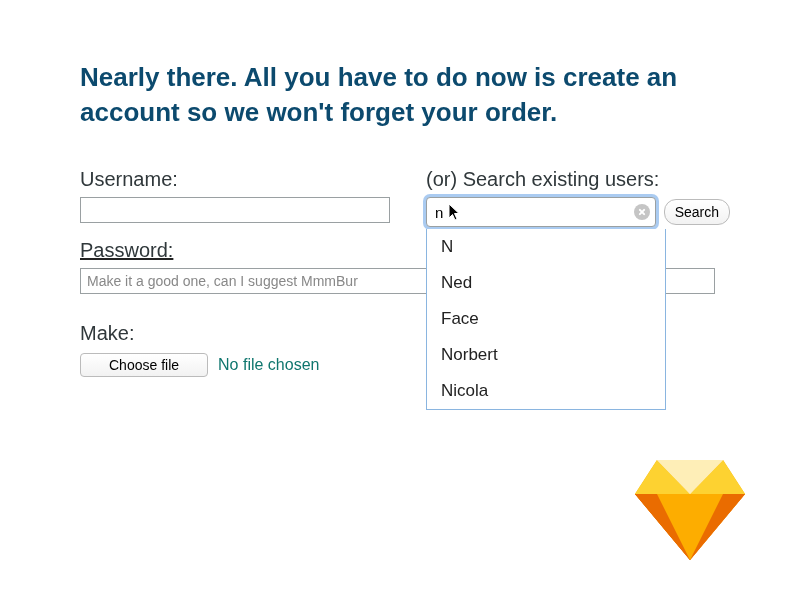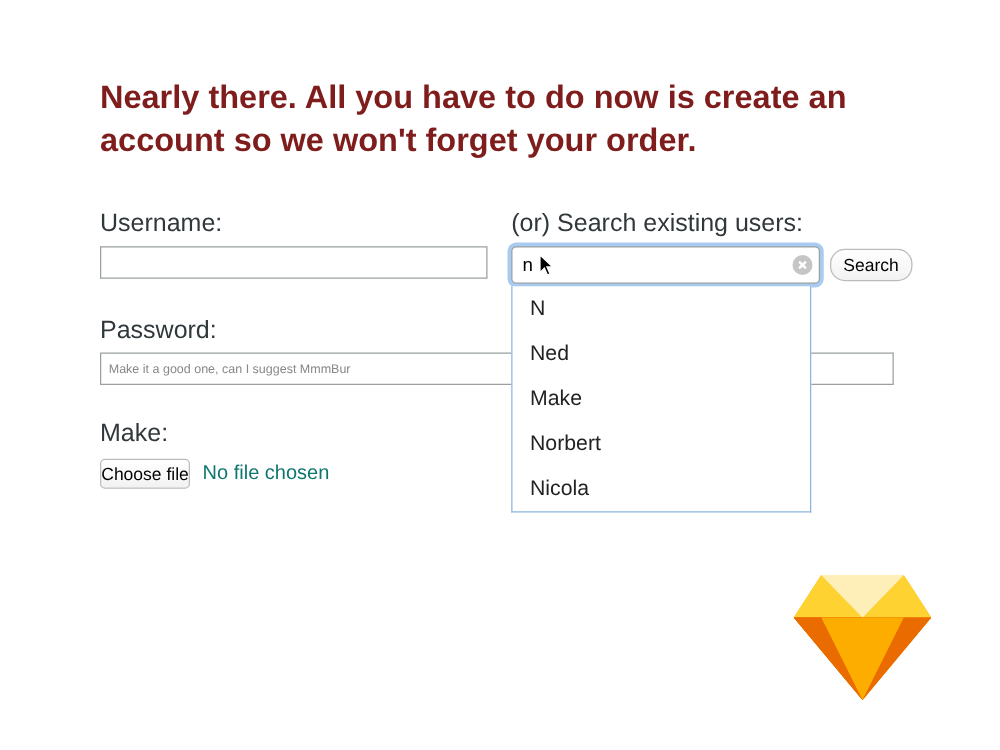--- a/index.html
+++ b/index.html
@@ -12,59 +12,59 @@
       position: relative;
       overflow: hidden;
     }
     .page {
       padding: 60px 70px 0 80px;
     }
     .heading {
       font-size: 26px;
       font-weight: 700;
       line-height: 1.35;
-      color: #7f1d1d;
+      color: #0c4a6e;
       margin-bottom: 38px;
     }
     .row {
       display: flex;
-      gap: 19px;
+      gap: 36px;
       align-items: flex-start;
     }
     .col-left { flex: 0 0 310px; }
     .col-right { flex: 1; position: relative; }
     .field-label {
       font-size: 20px;
       color: #30383b;
       display: block;
       margin-bottom: 6px;
       font-weight: 400;
     }
     .text-input {
       width: 100%;
       height: 26px;
       border: 1px solid #9aa0a2;
       background: #fff;
-      font-size: 10px;
+      font-size: 14px;
       padding: 2px 6px;
       font-family: inherit;
     }
     .text-input::placeholder { color: #888; }
-    .password-row { margin-top: 26px; }
+    .password-row { margin-top: 12px; text-decoration: underline; }
     .password-input { width: 635px; }
     .face-row { margin-top: 28px; }
     .file-row {
       display: flex;
       align-items: center;
       gap: 10px;
       margin-top: 8px;
     }
     .file-btn {
       font-size: 14px;
-      padding: 3px 0;
+      padding: 3px 28px;
       background: linear-gradient(#fff,#f2f2f2);
       border: 1px solid #bbb;
       border-radius: 4px;
       cursor: pointer;
       font-family: inherit;
     }
     .file-status { font-size: 16px; color: #0f766e; }
     .search-bar {
       display: flex;
       align-items: center;
@@ -161,21 +161,21 @@
       <div class="search-bar">
         <div class="search-wrap">
           <input class="search-input" type="text" value="n" style="">
           <span class="clear-icon"></span>
           <svg class="cursor-icon" width="14" height="20" viewBox="0 0 14 20">
             <path d="M1 1 L1 15 L4.5 11.5 L7 17 L9 16 L6.5 10.5 L11 10.5 Z" fill="#000" stroke="#fff" stroke-width="1"></path>
           </svg>
           <div class="dropdown">
             <div class="dropdown-item">N</div>
             <div class="dropdown-item">Ned</div>
-            <div class="dropdown-item">Make</div>
+            <div class="dropdown-item">Face</div>
             <div class="dropdown-item">Norbert</div>
             <div class="dropdown-item">Nicola</div>
           </div>
         </div>
         <button class="search-btn">Search</button>
       </div>
     </div>
   </div>
 
   <div class="password-row">

